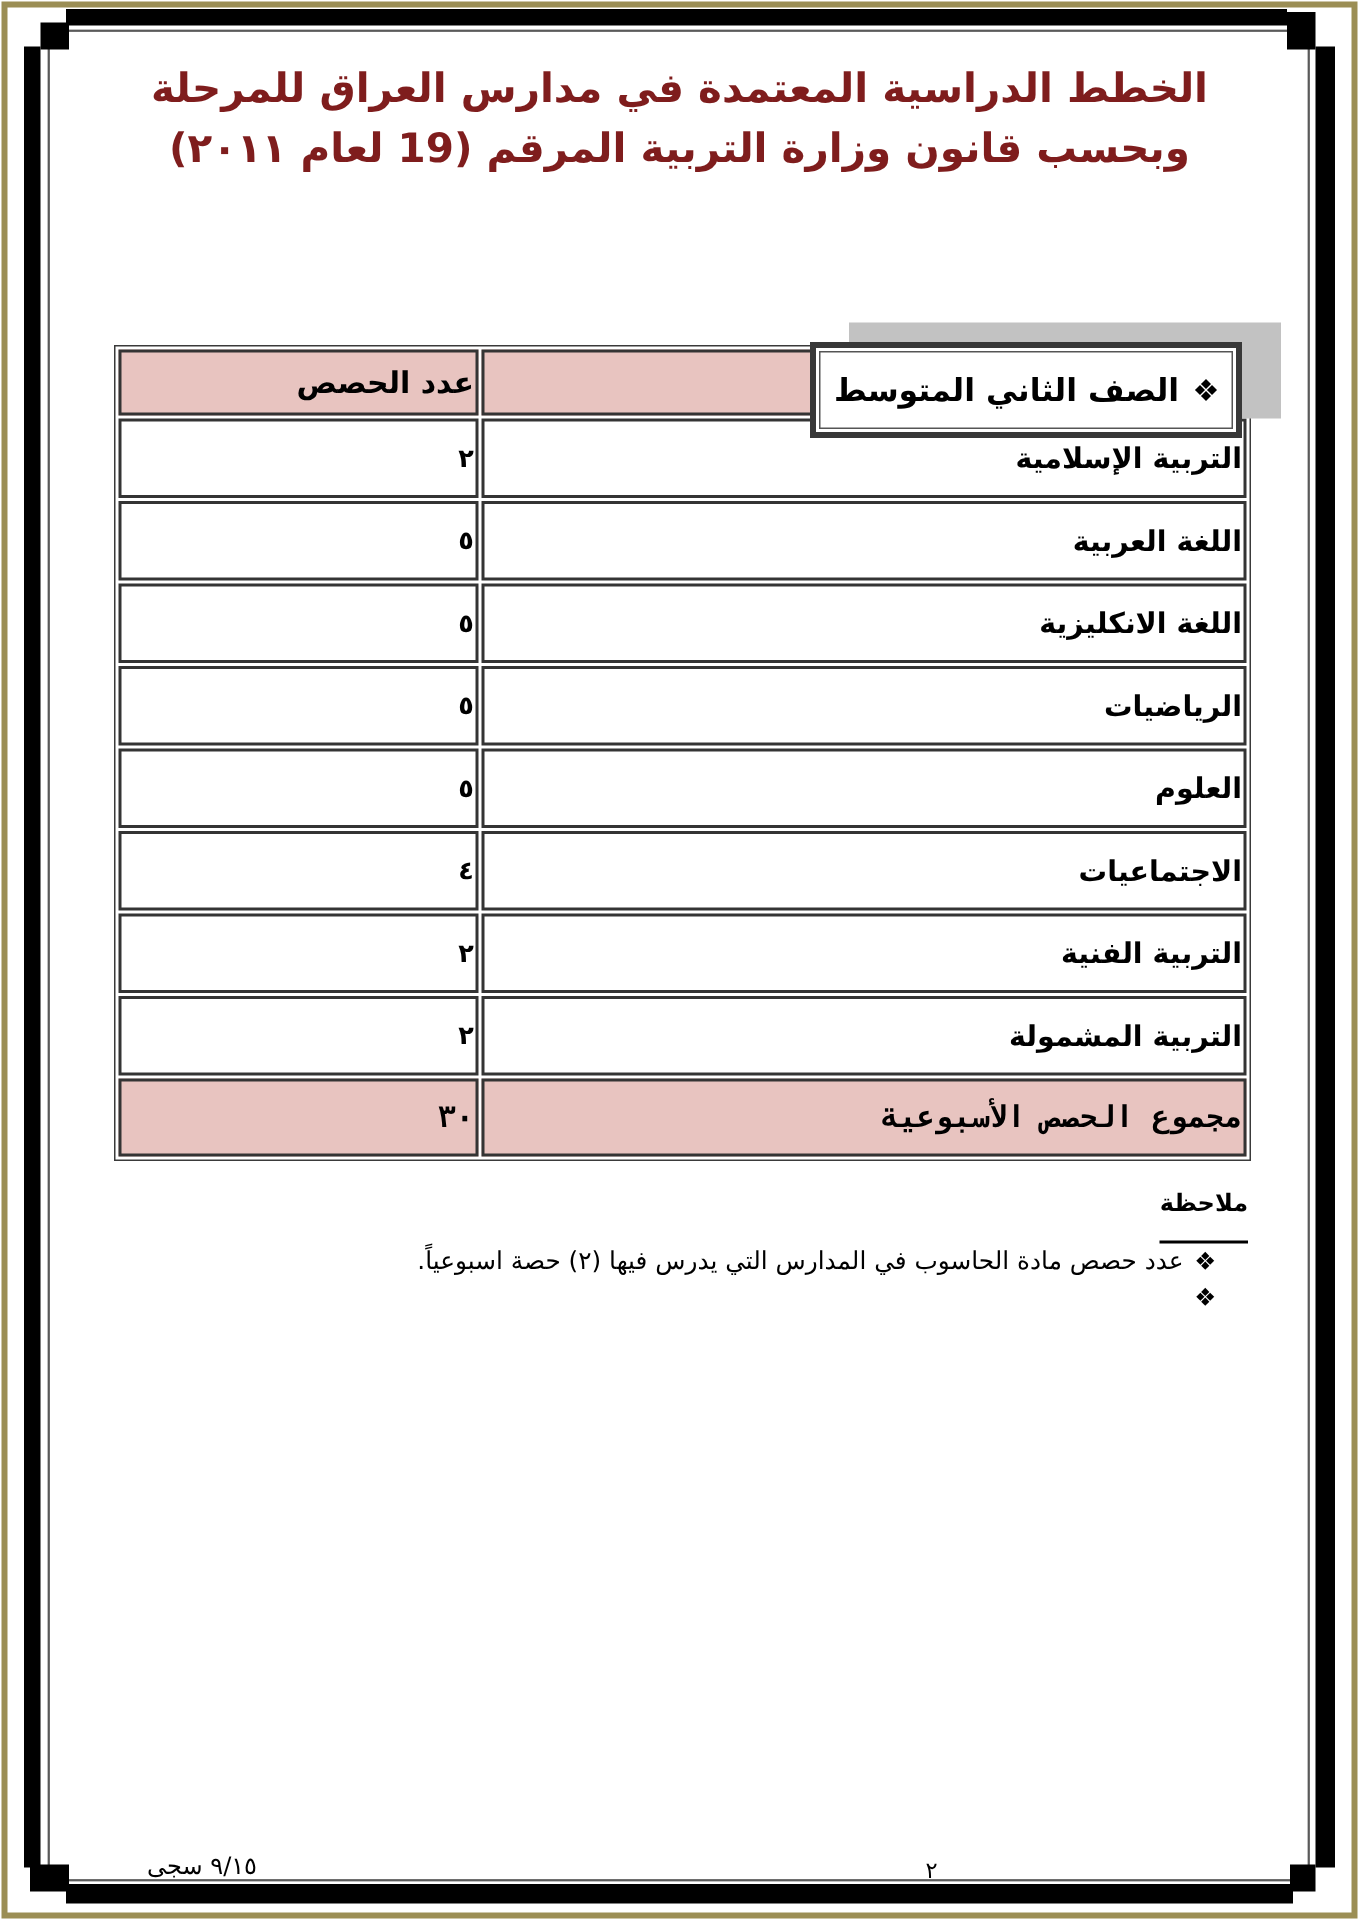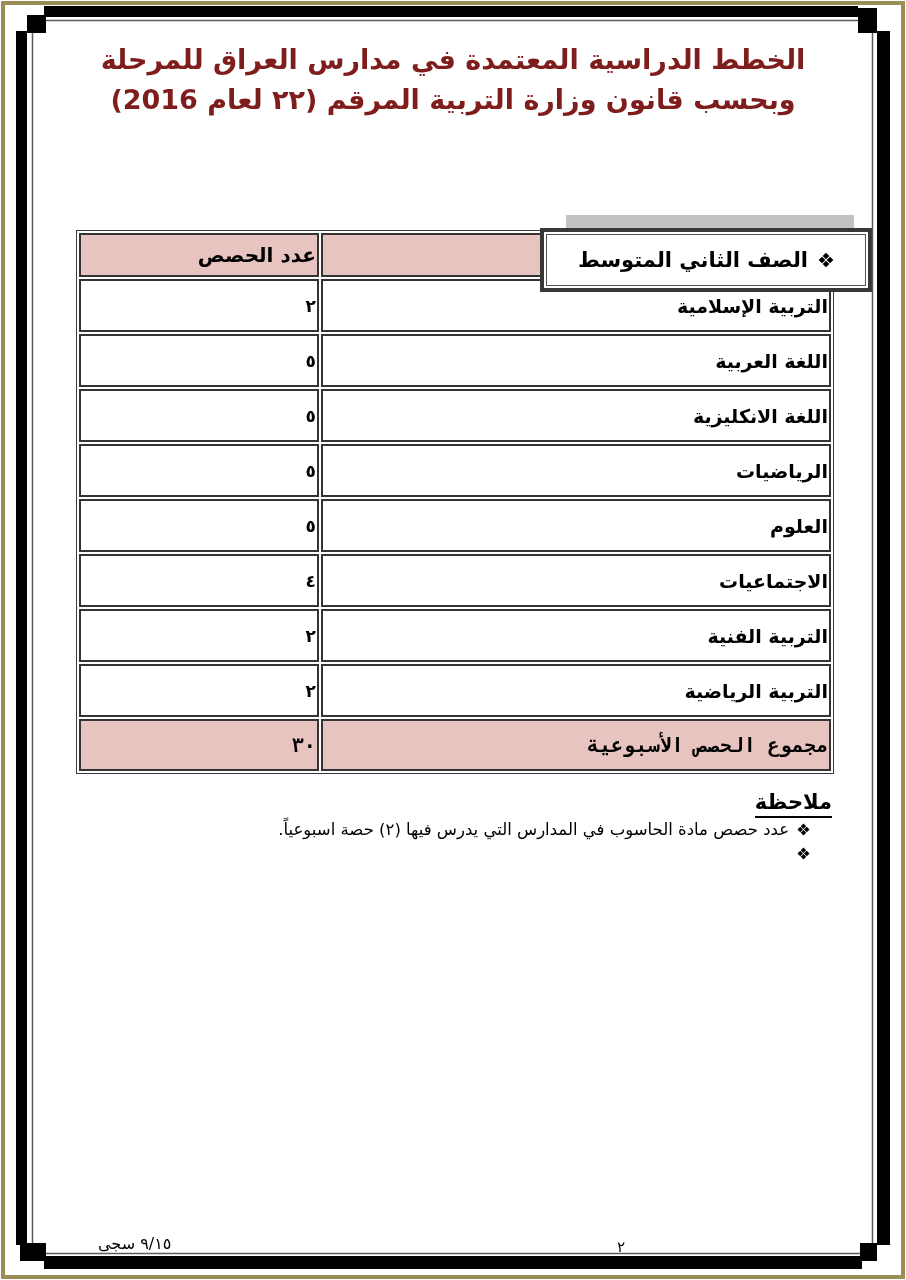--- a/index.html
+++ b/index.html
@@ -25,21 +25,21 @@
     font-size:27px;
     line-height:40px;
     color:#7f1d1d;
   }
   
   .heading-shadow{
     position:absolute;top:175px;left:566px;width:288px;height:64px;
     background:#c2c2c2;z-index:1;
   }
   .heading-box{
-    position:absolute;top:188px;left:540px;width:332px;height:64px;
+    position:absolute;top:188px;left:540px;width:288px;height:64px;
     background:#fff;border:4px solid #383838;box-sizing:border-box;
     padding:2px;z-index:3;
   }
   .heading-box-inner{
     border:1.5px solid #555;
     height:100%;box-sizing:border-box;
     display:flex;align-items:center;justify-content:center;gap:10px;
     font-size:21px;font-weight:bold;white-space:nowrap;
   }
   
@@ -68,23 +68,23 @@
   .subjects-table td{height:47px;}
   td.cell-subject{font-size:19px;}
   td.cell-count{font-size:17px;}
   tr.total-row td{
     background:#e8c4c0;
     height:46px;font-size:20px;font-family:Liberation Mono, monospace;
   }
   
   .notes{margin:15px 74px 0 74px;}
   .notes-title{
-    font-size:21px;font-weight:bold;
+    font-size:16px;font-weight:bold;
     border-bottom:2px solid #000;
-    display:inline-block;padding-bottom:1px;line-height:26px;
+    display:inline-block;padding-bottom:12px;line-height:26px;
   }
   .note-item{
     display:flex;align-items:flex-start;gap:8px;
     font-size:16.5px;font-weight:normal;line-height:24px;
     margin-right:22px;
   }
   .note-item .bullet-icon{flex:0 0 auto;margin-top:5px;}
   
   .footer-page-number{
     position:absolute;top:1198px;left:606px;width:30px;
@@ -110,21 +110,21 @@
   <rect x="44" y="1256" width="818" height="13" fill="#000"></rect>
   <rect x="860" y="1243" width="17" height="18" fill="#000"></rect>
   <rect x="877" y="31" width="13" height="1214" fill="#000"></rect>
   <rect x="858" y="8" width="19" height="25" fill="#000"></rect>
 </svg>
 
 <div class="content">
 
   <div class="title-block">
     <div>الخطط الدراسية المعتمدة في مدارس العراق للمرحلة</div>
-    <div>وبحسب قانون وزارة التربية المرقم (٢٢ لعام 2016)</div>
+    <div>وبحسب قانون وزارة التربية المرقم (19 لعام ٢٠١١)</div>
   </div>
 
   <div class="heading-shadow"></div>
   <div class="heading-box">
     <div class="heading-box-inner">
       <svg class="diamond-bullet" width="16" height="16" viewBox="0 0 20 20" aria-hidden="true">
         <polygon points="10,0.8 14.2,5 10,9.2 5.8,5" fill="#000"></polygon>
         <polygon points="15,5.8 19.2,10 15,14.2 10.8,10" fill="#000"></polygon>
         <polygon points="10,10.8 14.2,15 10,19.2 5.8,15" fill="#000"></polygon>
         <polygon points="5,5.8 9.2,10 5,14.2 0.8,10" fill="#000"></polygon>
@@ -167,21 +167,21 @@
       </tr>
       <tr>
         <td class="cell-subject">الاجتماعيات</td>
         <td class="cell-count">٤</td>
       </tr>
       <tr>
         <td class="cell-subject">التربية الفنية</td>
         <td class="cell-count">٢</td>
       </tr>
       <tr>
-        <td class="cell-subject">التربية الرياضية</td>
+        <td class="cell-subject">التربية المشمولة</td>
         <td class="cell-count">٢</td>
       </tr>
       <tr class="total-row">
         <td>مجموع الحصص الأسبوعية</td>
         <td>٣٠</td>
       </tr>
     </tbody>
   </table>
 
   <div class="notes">

